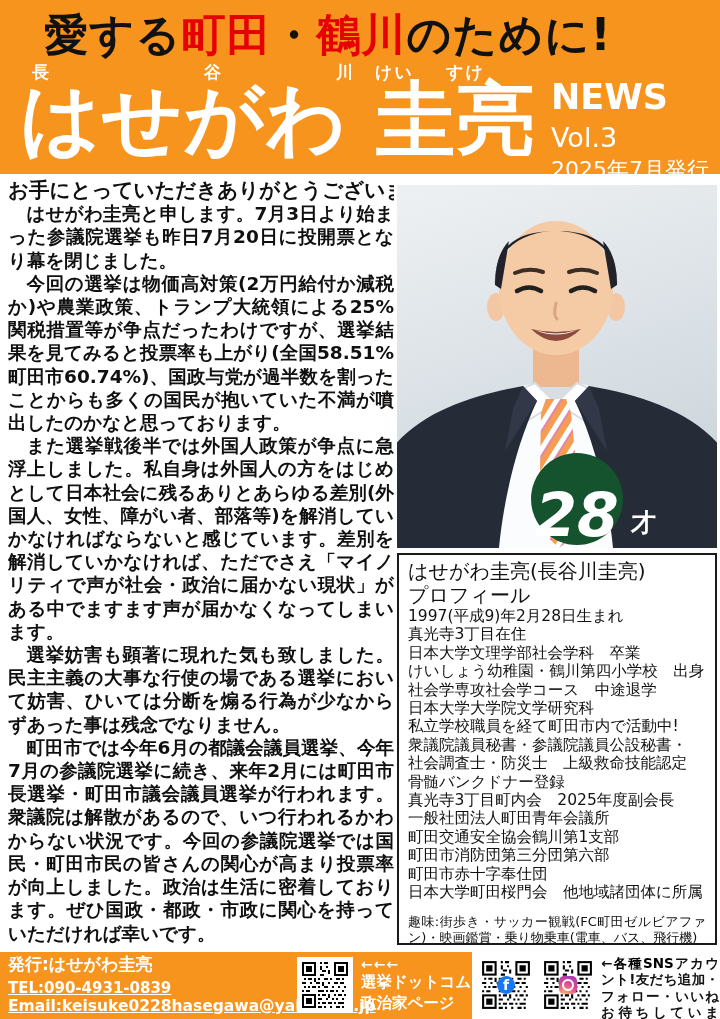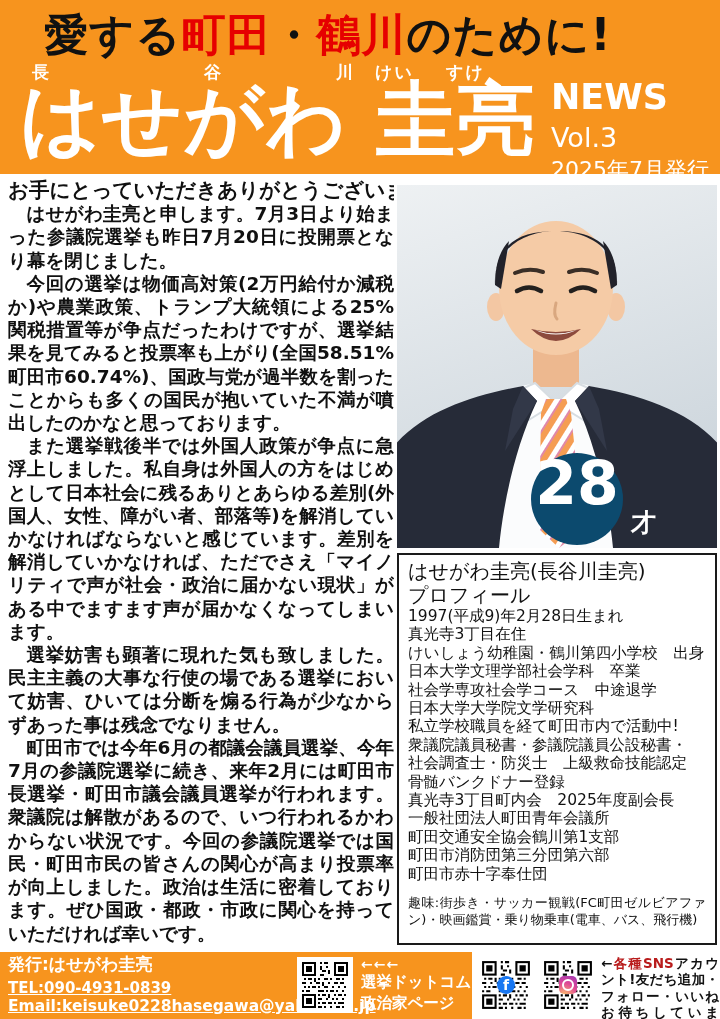--- a/index.html
+++ b/index.html
@@ -31,22 +31,22 @@
     color:#101010;font-weight:bold;font-size:18.5px;line-height:23.2px;text-align:justify;
   }
   .greeting{margin:0;font-size:20.5px;white-space:nowrap;}
   .headline{margin:1px 0 3px 0;font-size:27px;text-align:center;letter-spacing:1px;}
   .article p.para{margin:0;text-indent:1em;}
   
   .photo{position:absolute;left:397px;top:185px;width:320px;height:363px;}
   .photo svg{display:block;}
   .age-badge{
     position:absolute;left:531px;top:453px;width:92px;height:92px;border-radius:50%;
-    background:#0c4a6e;color:#fff;font-size:60px;font-weight:800;
-    display:flex;align-items:flex-start;justify-content:center;line-height:1;
+    background:#14532d;color:#fff;font-size:60px;font-weight:800;
+    display:flex;align-items:flex-end;justify-content:center;line-height:1;font-style:italic;
   }
   .age-unit{position:absolute;left:631px;top:506px;color:#fff;font-size:25px;font-weight:700;}
   
   .profile{
     position:absolute;left:397px;top:553px;width:320px;height:392px;background:#fff;
     border:2px solid #1a1a1a;box-sizing:border-box;padding:4px 9px;overflow:hidden;color:#111;
   }
   .profile-title{font-size:20px;line-height:24px;white-space:nowrap;}
   .profile-line{font-size:15.5px;line-height:18.4px;white-space:nowrap;}
   .hobby{margin-top:12px;font-size:13px;line-height:16.5px;text-align:justify;}
@@ -66,21 +66,21 @@
   .election-line{font-size:15.5px;margin:0 0 5px 0;white-space:nowrap;}
   .logo-badge{position:absolute;left:50%;top:50%;transform:translate(-50%,-50%);}
   .fb-logo{width:18px;height:18px;border-radius:50%;background:#1877F2;color:#fff;
     font-size:14px;font-weight:bold;display:flex;align-items:center;justify-content:center;}
   .ig-logo{width:18px;height:18px;border-radius:5px;
     background:radial-gradient(circle at 30% 110%, #fdc468 0%, #df4996 55%, #9b36b7 100%);
     display:flex;align-items:center;justify-content:center;}
   .ig-lens{width:8px;height:8px;border:2px solid #fff;border-radius:50%;}
   .sns-note{position:absolute;left:601px;top:3px;width:118px;font-size:13.5px;line-height:16.3px;
     font-weight:bold;color:#111;text-align:justify;}
-  .sns-note .red{color:#b91c1c;}
+  .sns-note .red{color:#000000;}
 </style>
 </head>
 <body>
 
 <div class="flyer">
 
   <svg width="0" height="0" style="position:absolute" aria-hidden="true">
     <symbol id="qrsym" viewBox="0 0 25 25">
       <rect x="0" y="0" width="25" height="25" fill="#fff"></rect>
       <g fill="#000">
@@ -183,33 +183,34 @@
   <div class="age-badge">
       <span>28</span>
     </div>
   <div class="age-unit">才</div>
 
   <div class="profile">
     <div class="profile-title">はせがわ圭亮(長谷川圭亮)</div>
     <div class="profile-title">プロフィール</div>
     <div class="profile-line">1997(平成9)年2月28日生まれ</div>
     <div class="profile-line">真光寺3丁目在住</div>
+    <div class="profile-line">日本大学文理学部社会学科　卒業</div>
     <div class="profile-line">けいしょう幼稚園・鶴川第四小学校　出身</div>
-    <div class="profile-line">日本大学文理学部社会学科　卒業</div>
     <div class="profile-line">社会学専攻社会学コース　中途退学</div>
     <div class="profile-line">日本大学大学院文学研究科</div>
     <div class="profile-line">私立学校職員を経て町田市内で活動中!</div>
     <div class="profile-line">衆議院議員秘書・参議院議員公設秘書・</div>
     <div class="profile-line">社会調査士・防災士　上級救命技能認定</div>
     <div class="profile-line">骨髄バンクドナー登録</div>
     <div class="profile-line">真光寺3丁目町内会　2025年度副会長</div>
     <div class="profile-line">一般社団法人町田青年会議所</div>
     <div class="profile-line">町田交通安全協会鶴川第1支部</div>
     <div class="profile-line">町田市消防団第三分団第六部</div>
     <div class="profile-line">町田市赤十字奉仕団</div>
+    <div class="profile-line">日本大学町田桜門会　他地域諸団体に所属</div>
     <div class="hobby">趣味:街歩き・サッカー観戦(FC町田ゼルビアファン)・映画鑑賞・乗り物乗車(電車、バス、飛行機)</div>
   </div>
 
   <div class="footer">
     <div class="footer-orange"></div>
     <div class="publisher">発行:はせがわ圭亮</div>
     <div class="tel">TEL:090-4931-0839</div>
     <div class="email">Email:keisuke0228hasegawa@yahoo.co.jp</div>
 
     <div class="qr-tile qr1">

